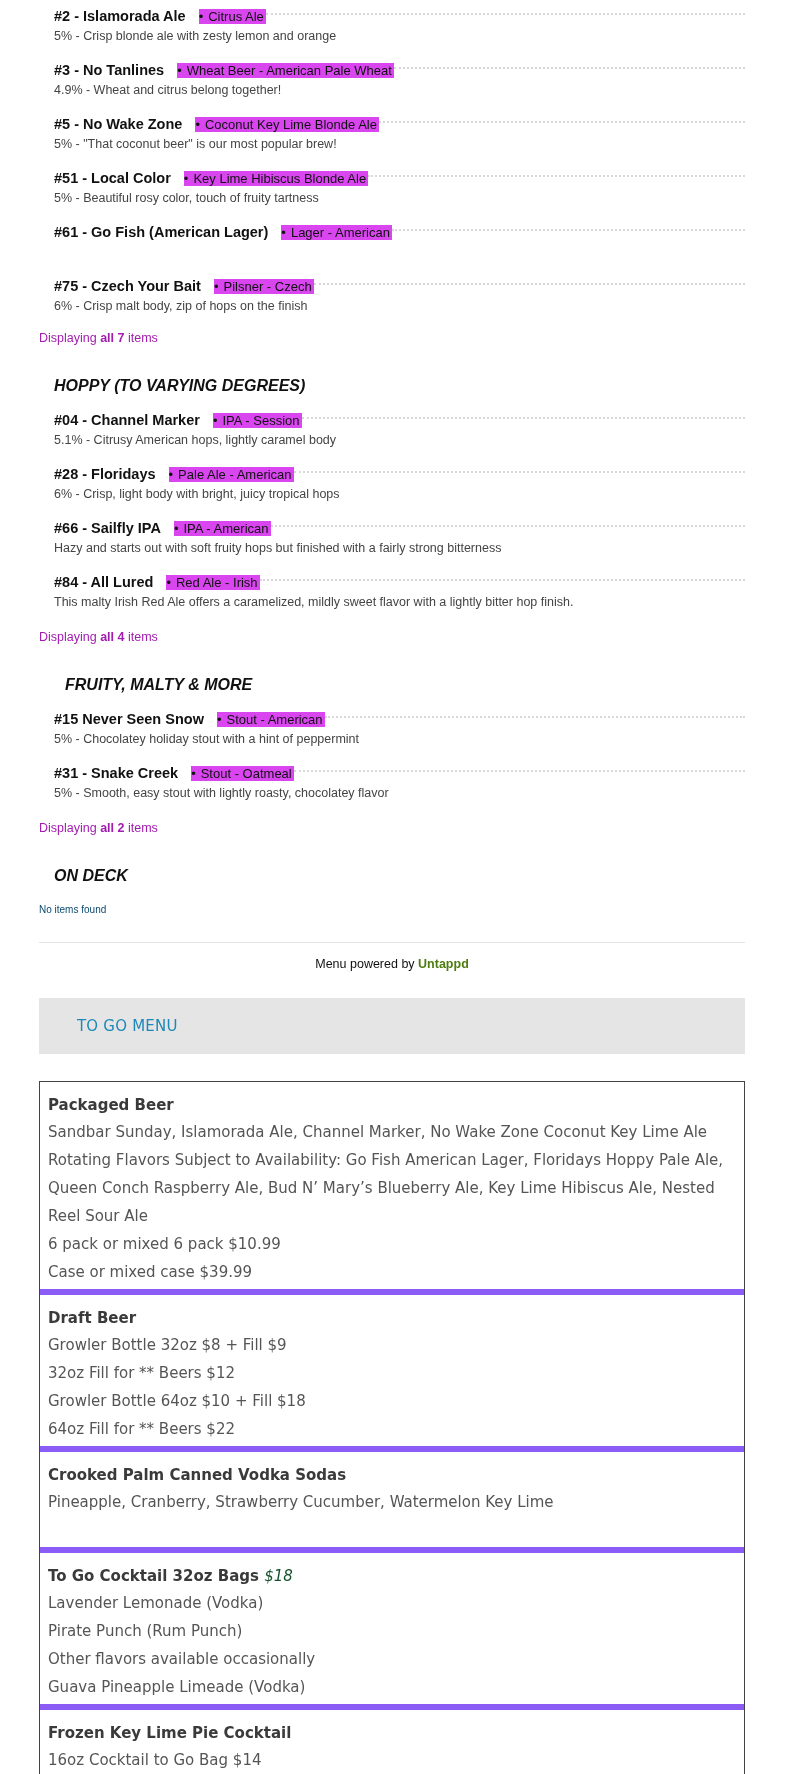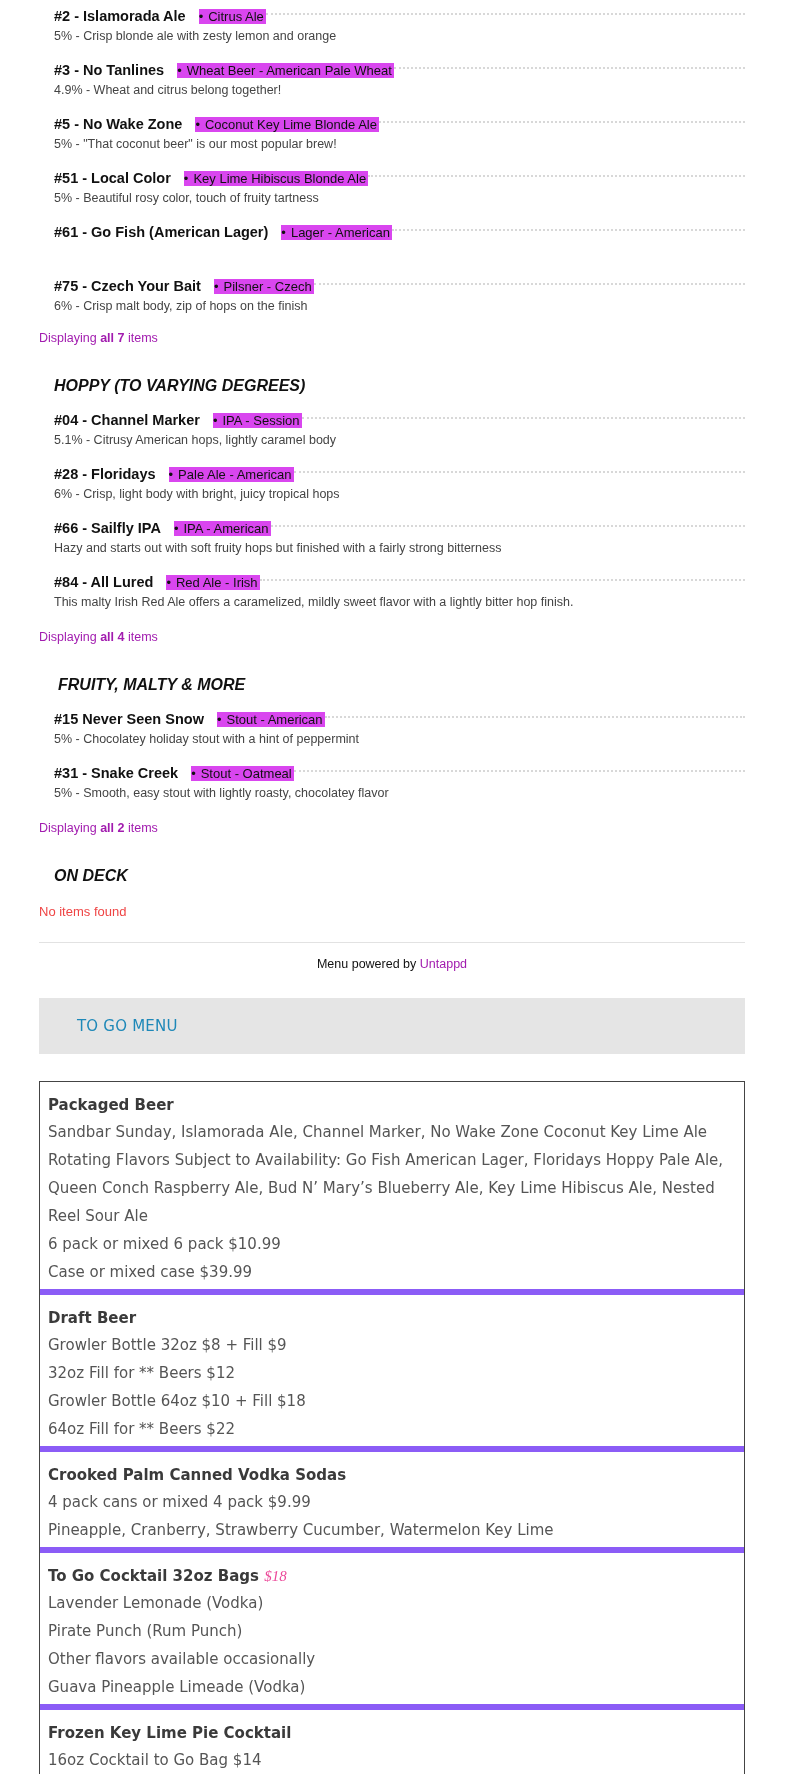--- a/index.html
+++ b/index.html
@@ -10,31 +10,31 @@
   .item { position: relative; height: 54px; }
   .item-head { position: relative; display: flex; align-items: center; height: 26px; padding-top: 2px; }
   .item-name { font-weight: bold; font-size: 14.5px; color: #111; white-space: nowrap; }
   .item-style { font-size: 13px; color: #111; margin-left: 13px; white-space: nowrap; background: #d946ef; position: relative; z-index: 1; padding-right: 2px; }
   .item-style .bullet { margin-right: 5px; }
   .leader { flex: 1; border-bottom: 2px dotted #d8d8d8; margin-bottom: 4px; height: 1px; }
   .item-desc { font-size: 12.5px; color: #444; line-height: 16px; }
   .displaying { font-size: 12.5px; color: #a21caf; margin-left: 0; height: 16px; }
   .displaying b { font-weight: bold; }
   .sec-title { font-size: 16px; font-weight: bold; font-style: italic; color: #111; padding-left: 15px; height: 20px; }
-  .noitems { font-size: 13px; color: #ef4444; }
+  .noitems { font-size: 10px; color: #0c4a6e; }
   .hr { border-top: 1px solid #e2e2e2; height: 0; }
   .powered { text-align: center; font-size: 12.5px; color: #111; }
-  .powered a { color: #a21caf; text-decoration: none; }
+  .powered a { color: #4d7c0f; text-decoration: none; font-weight: bold; }
   .togo-banner { position: absolute; left: 39px; top: 998px; width: 706px; height: 56px; background: #e5e5e5; }
   .togo-banner span { position: absolute; left: 38px; top: 19px; font-family: "DejaVu Sans", sans-serif; font-size: 15px; color: #1e88b8; letter-spacing: 0.2px; }
   .togo-box { position: absolute; left: 39px; top: 1081px; width: 706px; border: 1px solid #444; border-bottom: none; }
   .togo-cell { border-bottom: 6px solid #8b5cf6; padding: 10px 8px 6px 8px; font-family: "DejaVu Sans", sans-serif; color: #555; font-size: 15px; }
   .togo-cell .line { line-height: 28px; font-weight: normal; }
   .togo-cell .head { line-height: 26px; font-weight: bold; color: #3a3a3a; }
-  .togo-cell .head i { font-weight: normal; color: #ec4899; font-family: Liberation Serif, serif; }
+  .togo-cell .head i { font-weight: normal; color: #14532d; }
 </style>
 </head>
 <body>
 
 <div class="wrap">
 
   <div class="section" style="position:absolute; top:2px; left:0; width:706px;">
     <div class="item">
       <div class="item-head">
           <span class="item-name">#2 - Islamorada Ale</span>
@@ -115,21 +115,21 @@
       <div class="item-head">
           <span class="item-name">#84 - All Lured</span>
           <span class="item-style"><span class="bullet">•</span><span>Red Ale - Irish</span></span>
           <span class="leader"></span>
         </div>
       <div class="item-desc">This malty Irish Red Ale offers a caramelized, mildly sweet flavor with a lightly bitter hop finish.</div>
     </div>
   </div>
   <div class="displaying" style="position:absolute; top:630px; left:0;"><span>Displaying </span><b>all 4</b><span> items</span></div>
 
-  <div class="sec-title" style="position:absolute; top:676px; left:4px;">FRUITY, MALTY &amp; MORE</div>
+  <div class="sec-title" style="position:absolute; top:676px; left:11px;">FRUITY, MALTY &amp; MORE</div>
   <div class="section" style="position:absolute; top:705px; left:0; width:706px;">
     <div class="item">
       <div class="item-head">
           <span class="item-name">#15 Never Seen Snow</span>
           <span class="item-style"><span class="bullet">•</span><span>Stout - American</span></span>
           <span class="leader"></span>
         </div>
       <div class="item-desc">5% - Chocolatey holiday stout with a hint of peppermint</div>
     </div>
     <div class="item">
@@ -165,21 +165,20 @@
   </div>
   <div class="togo-cell" style="height:157px;">
     <div class="head">Draft Beer</div>
     <div class="line">Growler Bottle 32oz $8 + Fill $9</div>
     <div class="line">32oz Fill for ** Beers $12</div>
     <div class="line">Growler Bottle 64oz $10 + Fill $18</div>
     <div class="line">64oz Fill for ** Beers $22</div>
   </div>
   <div class="togo-cell" style="height:101px;">
     <div class="head">Crooked Palm Canned Vodka Sodas</div>
-    <div class="line">4 pack cans or mixed 4 pack $9.99</div>
     <div class="line">Pineapple, Cranberry, Strawberry Cucumber, Watermelon Key Lime</div>
   </div>
   <div class="togo-cell" style="height:157px;">
     <div class="head"><span>To Go Cocktail 32oz Bags</span> <i>$18</i></div>
     <div class="line">Lavender Lemonade (Vodka)</div>
     <div class="line">Pirate Punch (Rum Punch)</div>
     <div class="line">Other flavors available occasionally</div>
     <div class="line">Guava Pineapple Limeade (Vodka)</div>
   </div>
   <div class="togo-cell" style="height:120px; border-bottom:none;">

